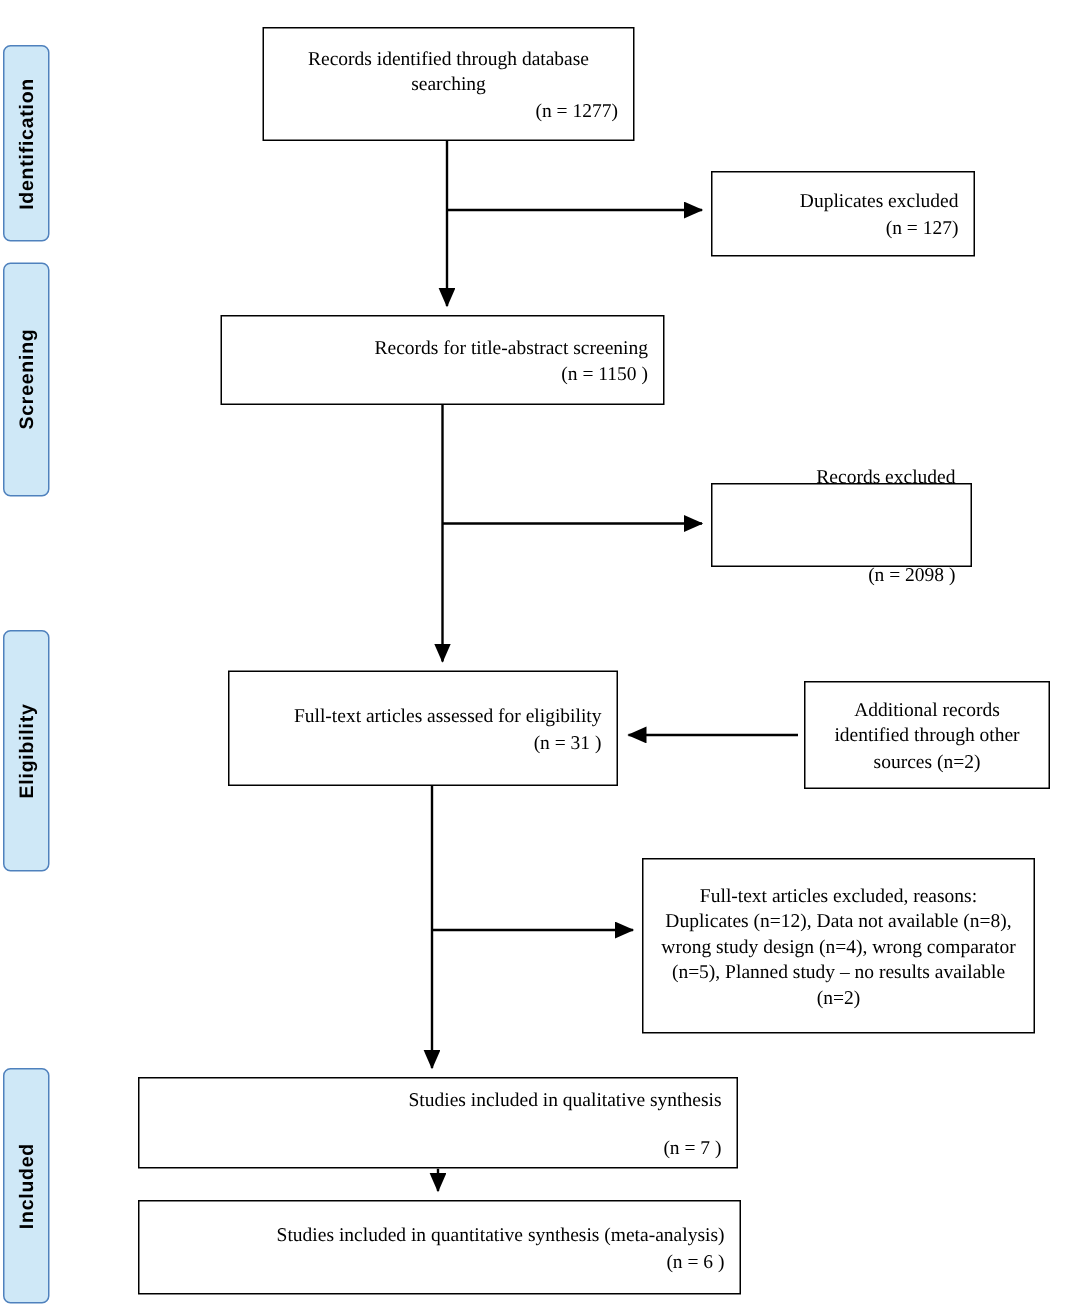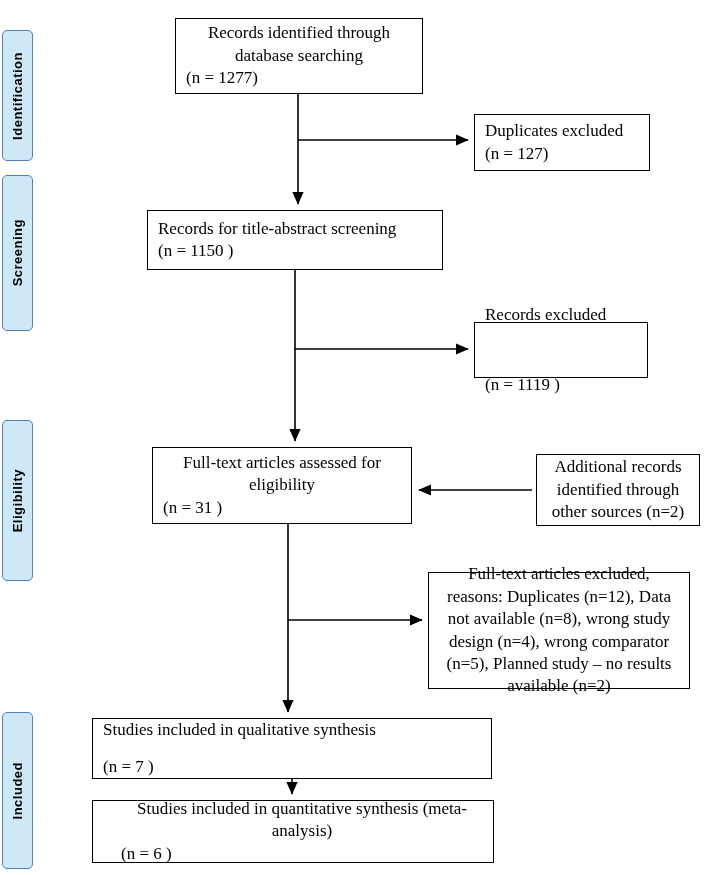--- a/index.html
+++ b/index.html
@@ -20,24 +20,24 @@
     left: 0; top: 0;
     width: 710px; height: 875px;
     pointer-events: none;
   }
   .box {
     position: absolute;
     border: 1.5px solid #000;
     background: #fff;
     display: flex;
     flex-direction: column;
-    align-items: flex-start;
+    align-items: flex-end;
     justify-content: center;
     text-align: center;
-    font-size: 17px;
+    font-size: 13px;
     line-height: 1.32;
     padding: 4px 10px;
   }
   .stage {
     position: absolute;
     width: 31px;
     border: 1.6px solid var(--stage-border, #4f81bd);
     background: var(--stage-fill, #cfe8f7);
     border-radius: 5px;
     display: flex;
@@ -113,21 +113,21 @@
     <div>(n =  127)</div>
   </div>
 
   <div class="box" id="box-title-abstract">
     <div>Records for title-abstract screening</div>
     <div>(n =  1150 )</div>
   </div>
 
   <div class="box" id="box-records-excluded">
     <div>Records excluded</div>
-    <div>(n =  1119 )</div>
+    <div>(n =  2098 )</div>
   </div>
 
   <div class="box" id="box-fulltext">
     <div>Full-text articles assessed for eligibility</div>
     <div>(n =  31 )</div>
   </div>
 
   <div class="box" id="box-additional">
     <div>Additional records identified through other sources (n=2)</div>
   </div>

